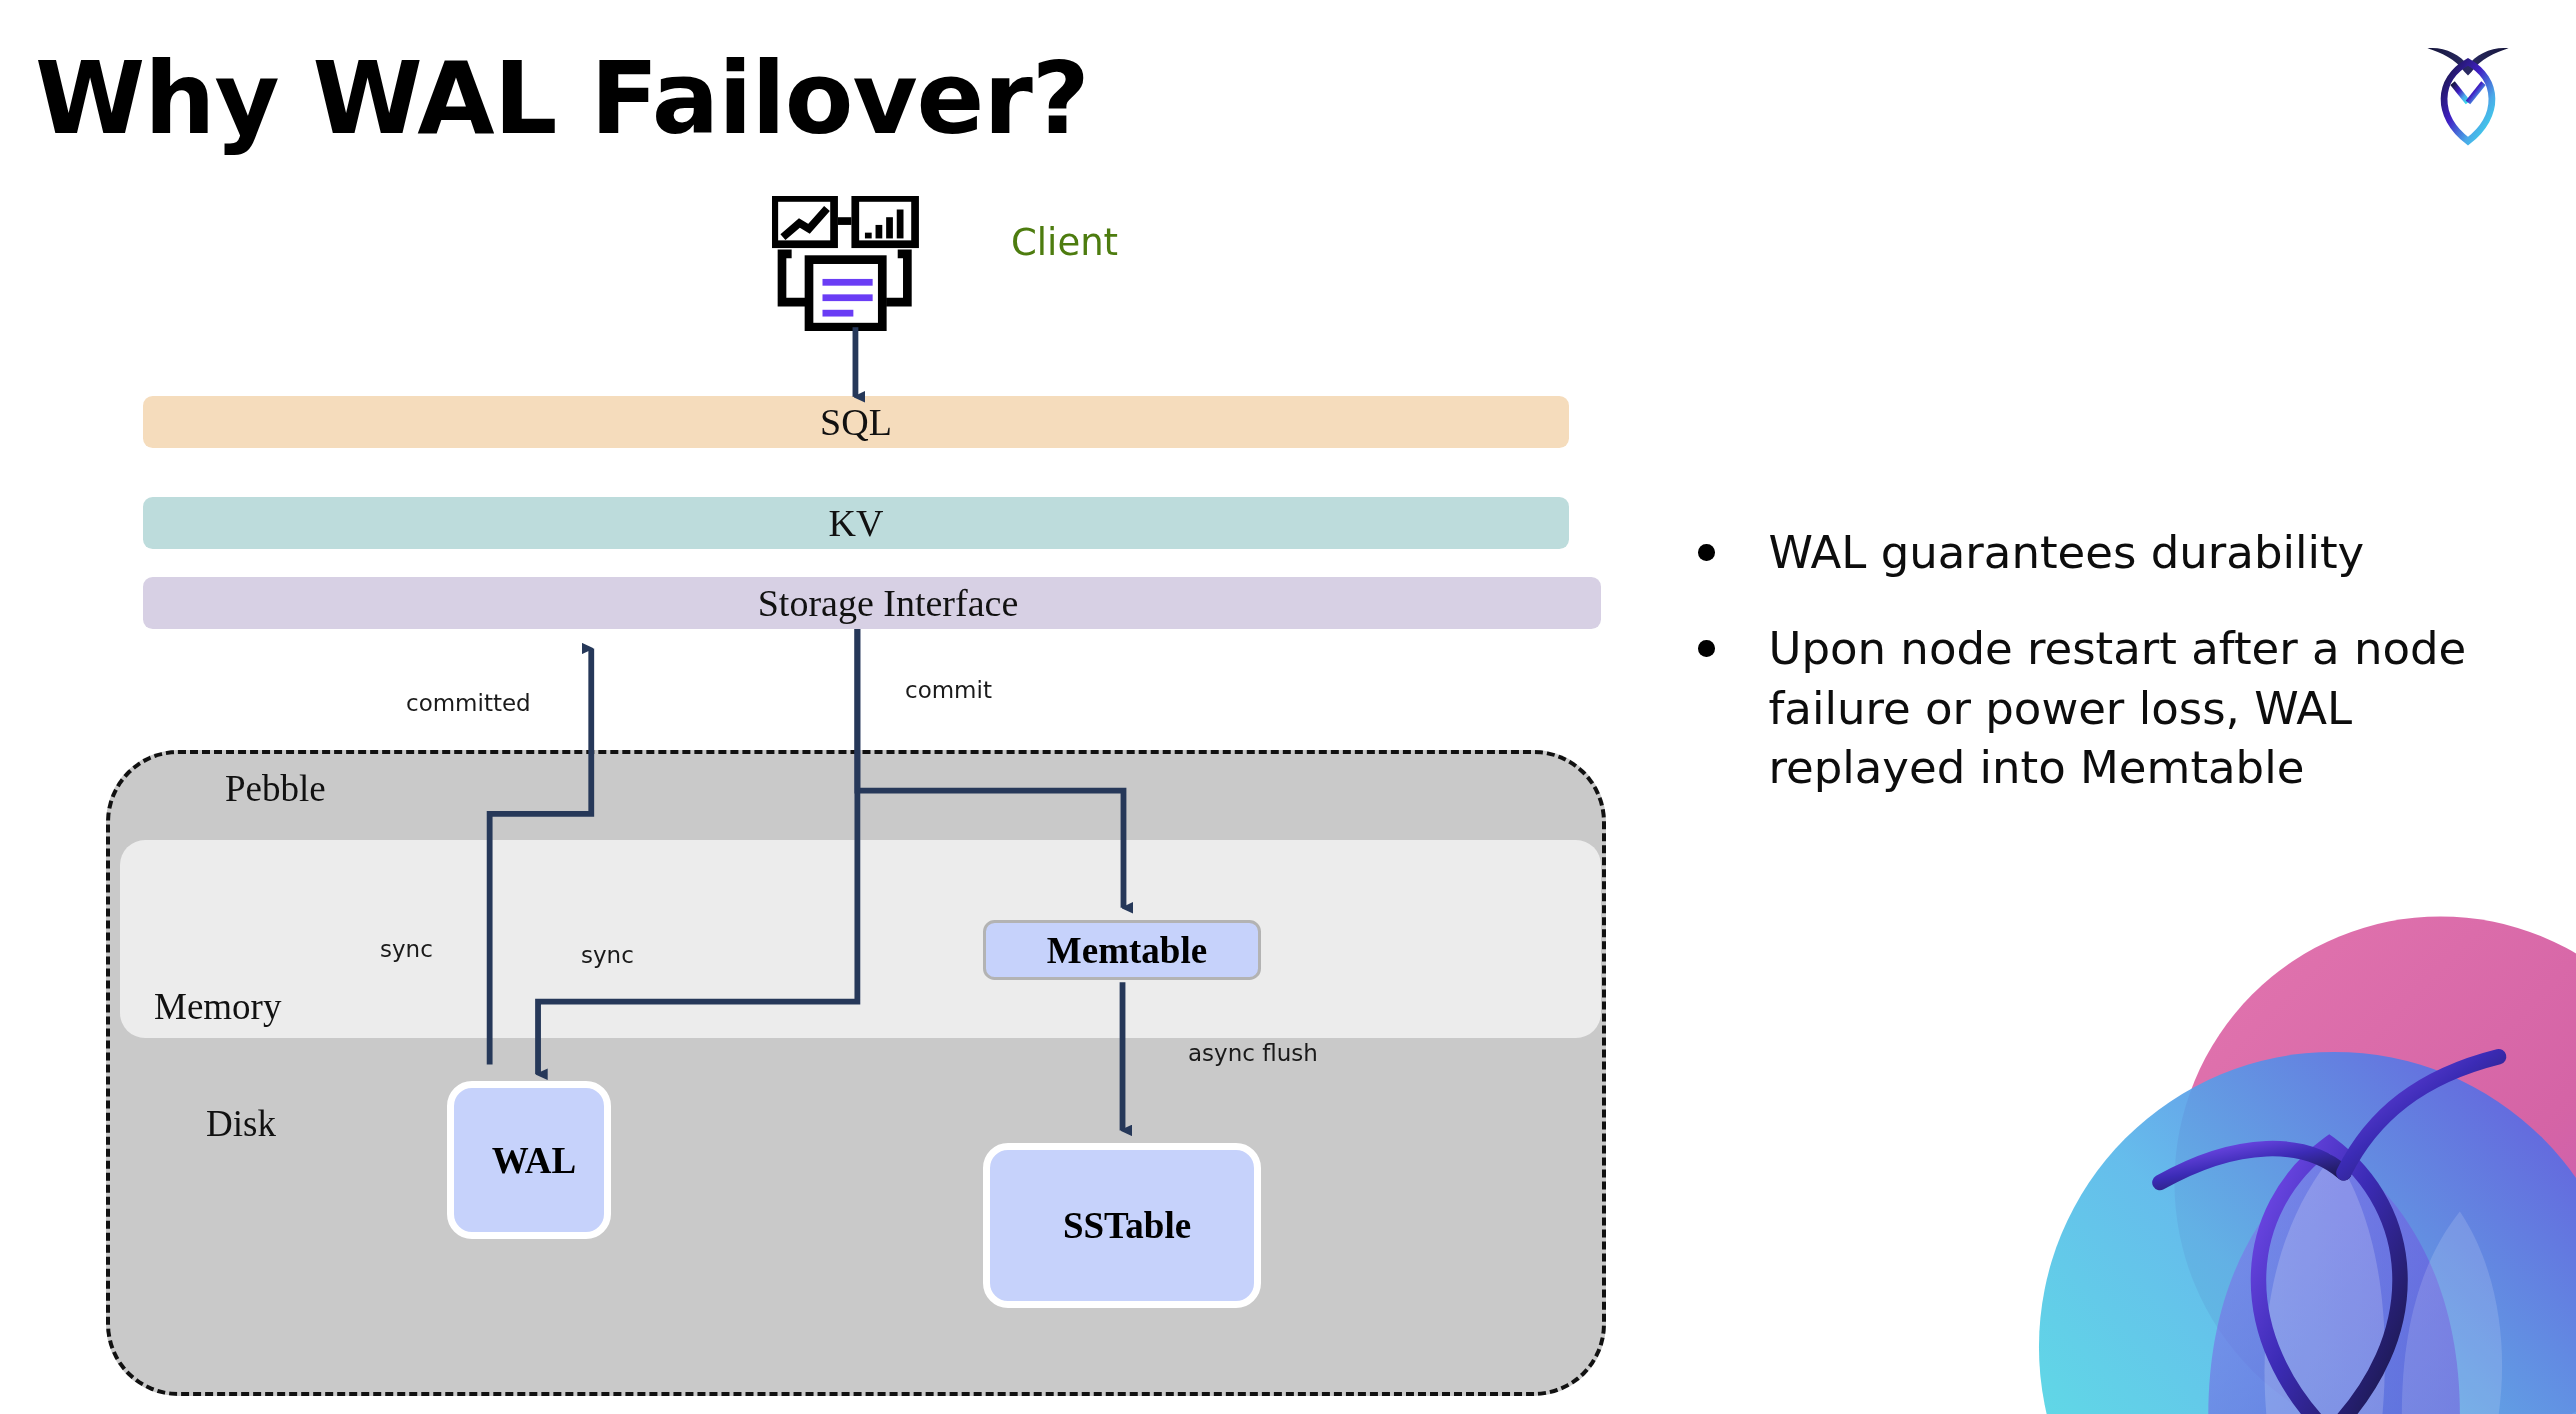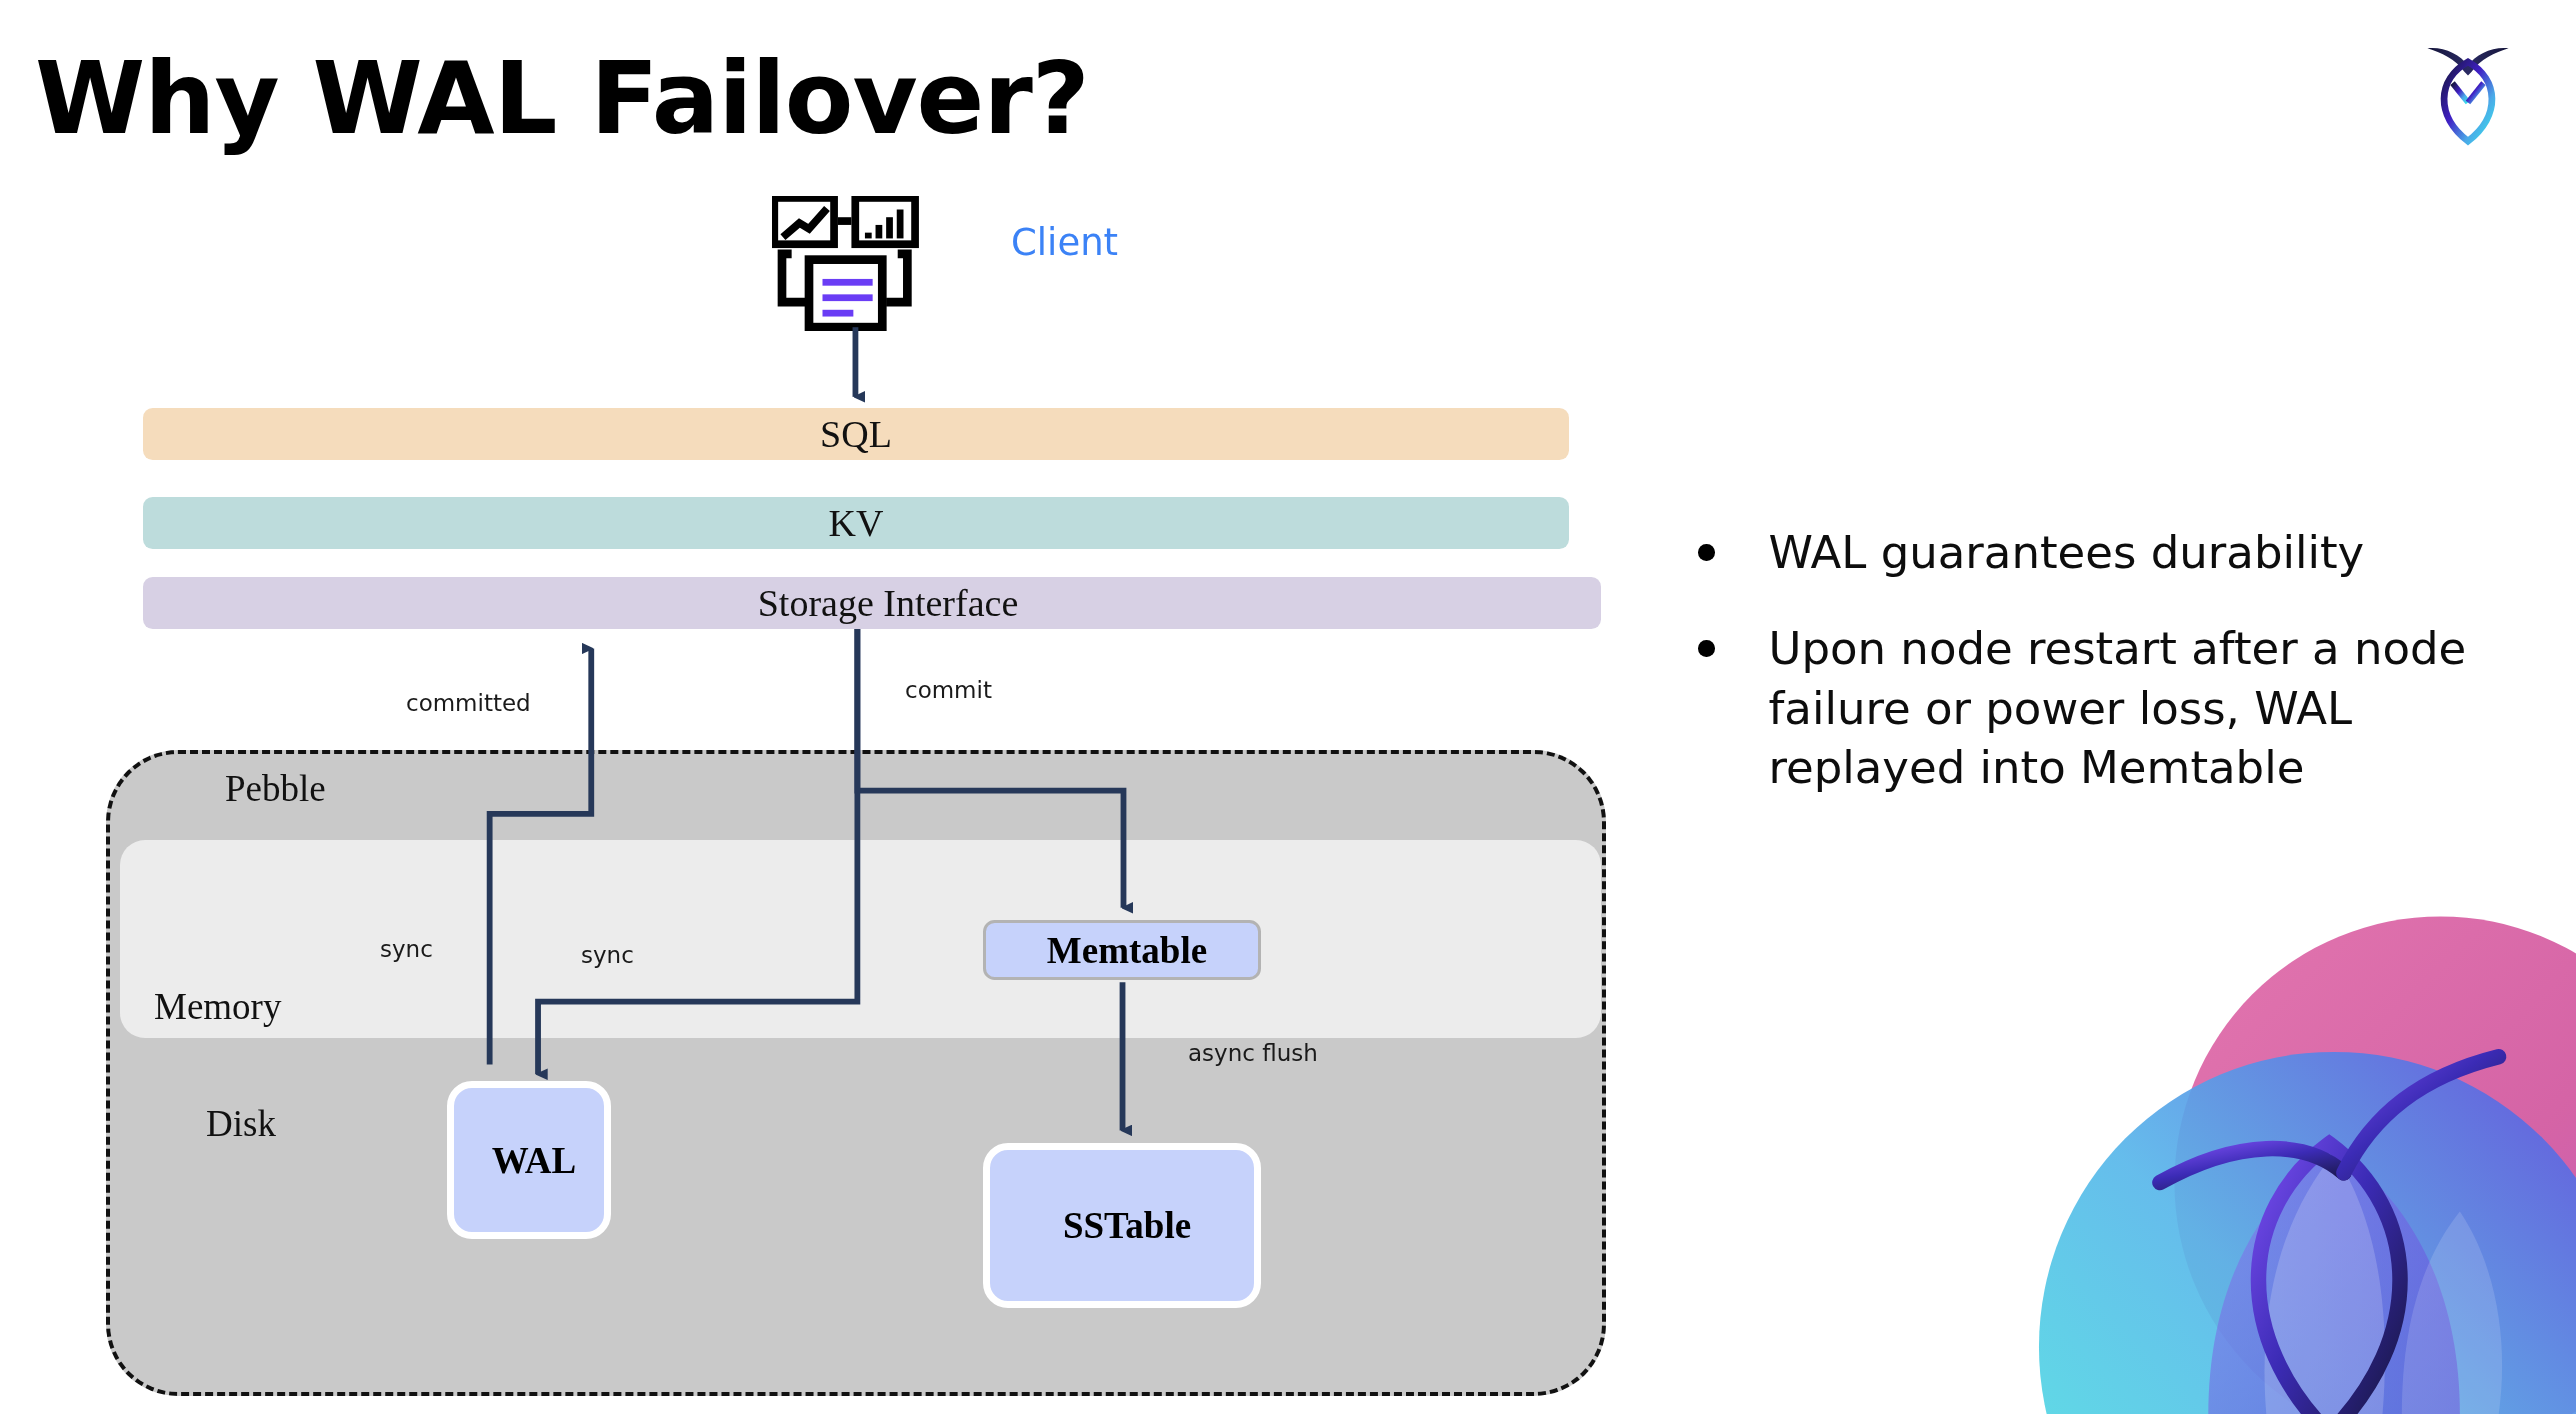--- a/index.html
+++ b/index.html
@@ -59,38 +59,38 @@
     top: 196px;
     width: 155px;
     height: 135px;
   }
   #client-label {
     position: absolute;
     left: 1011px;
     top: 221px;
     font-family: "DejaVu Sans", sans-serif;
     font-size: 37px;
-    color: #3b82f6;
+    color: #4d7c0f;
   }
 
   
   .layer-bar {
     position: absolute;
     left: 143px;
     width: 1426px;
     height: 52px;
     border-radius: 9.7px;
     display: flex;
     align-items: center;
     justify-content: center;
     font-family: "Liberation Serif", serif;
     font-size: 38px;
     color: #111111;
   }
-  #bar-sql { top: 408px; }
+  #bar-sql { top: 396px; }
   #bar-kv  { top: 497px; }
   #bar-si  { top: 577px; padding-left: 32px; }
 
   
   #pebble-box {
     position: absolute;
     left: 106px;
     top: 750px;
     width: 1500px;
     height: 646px;

